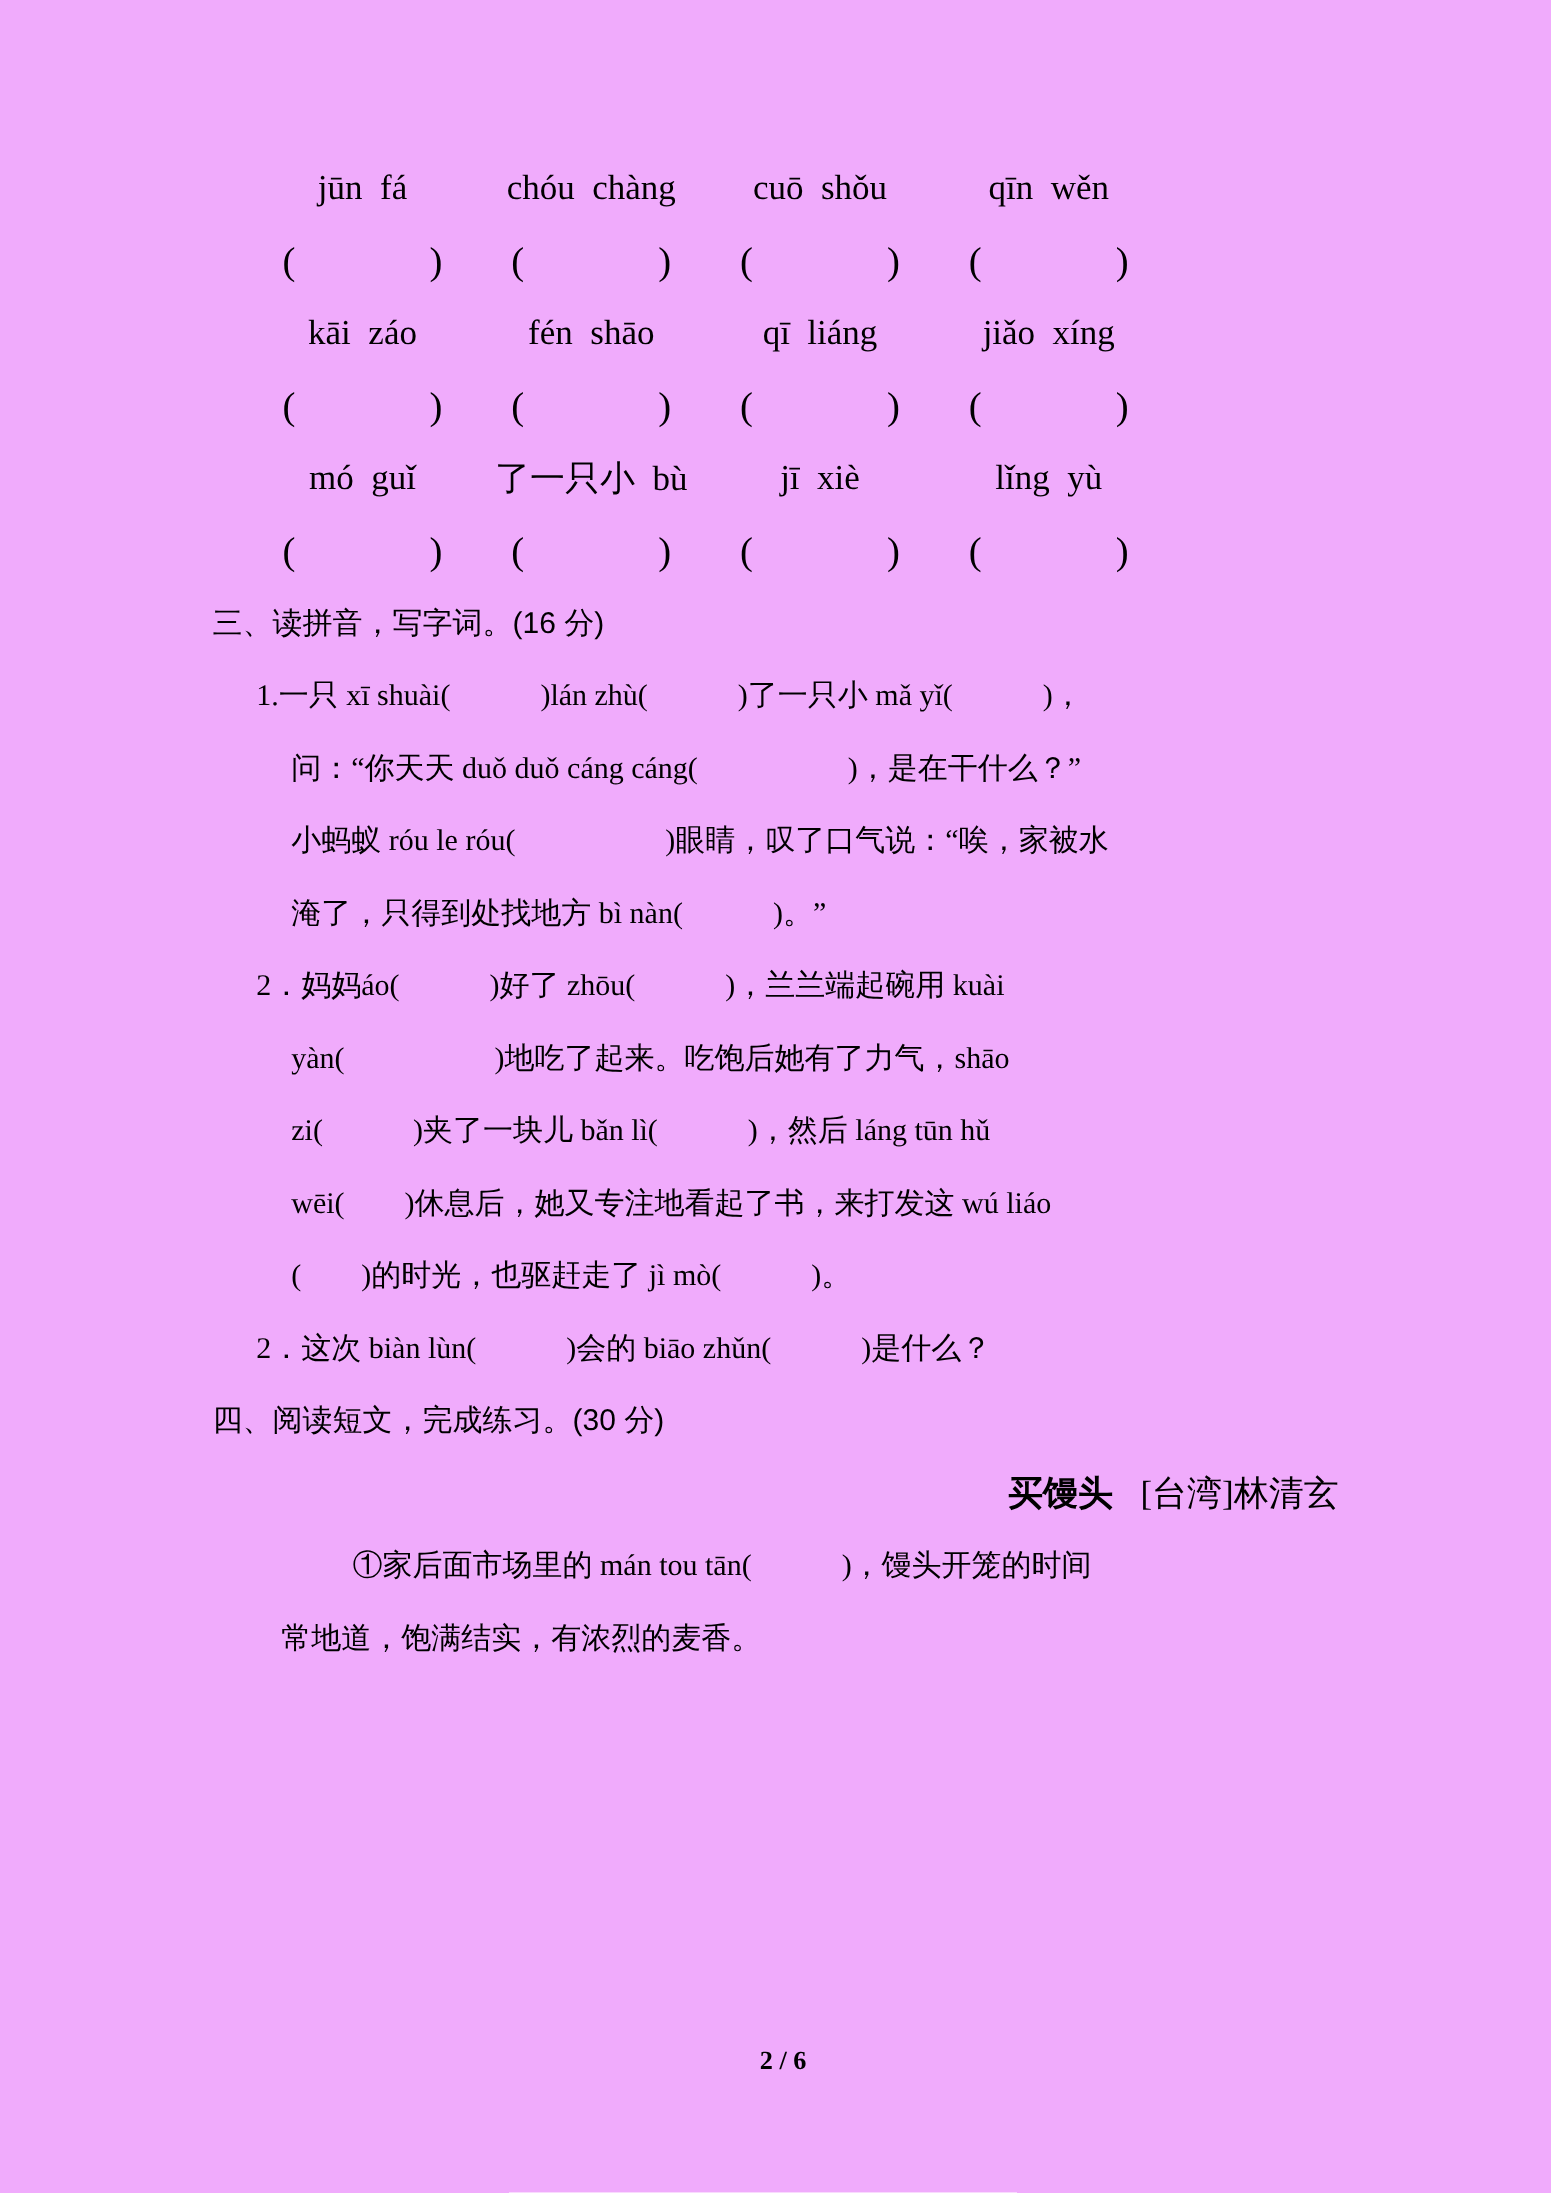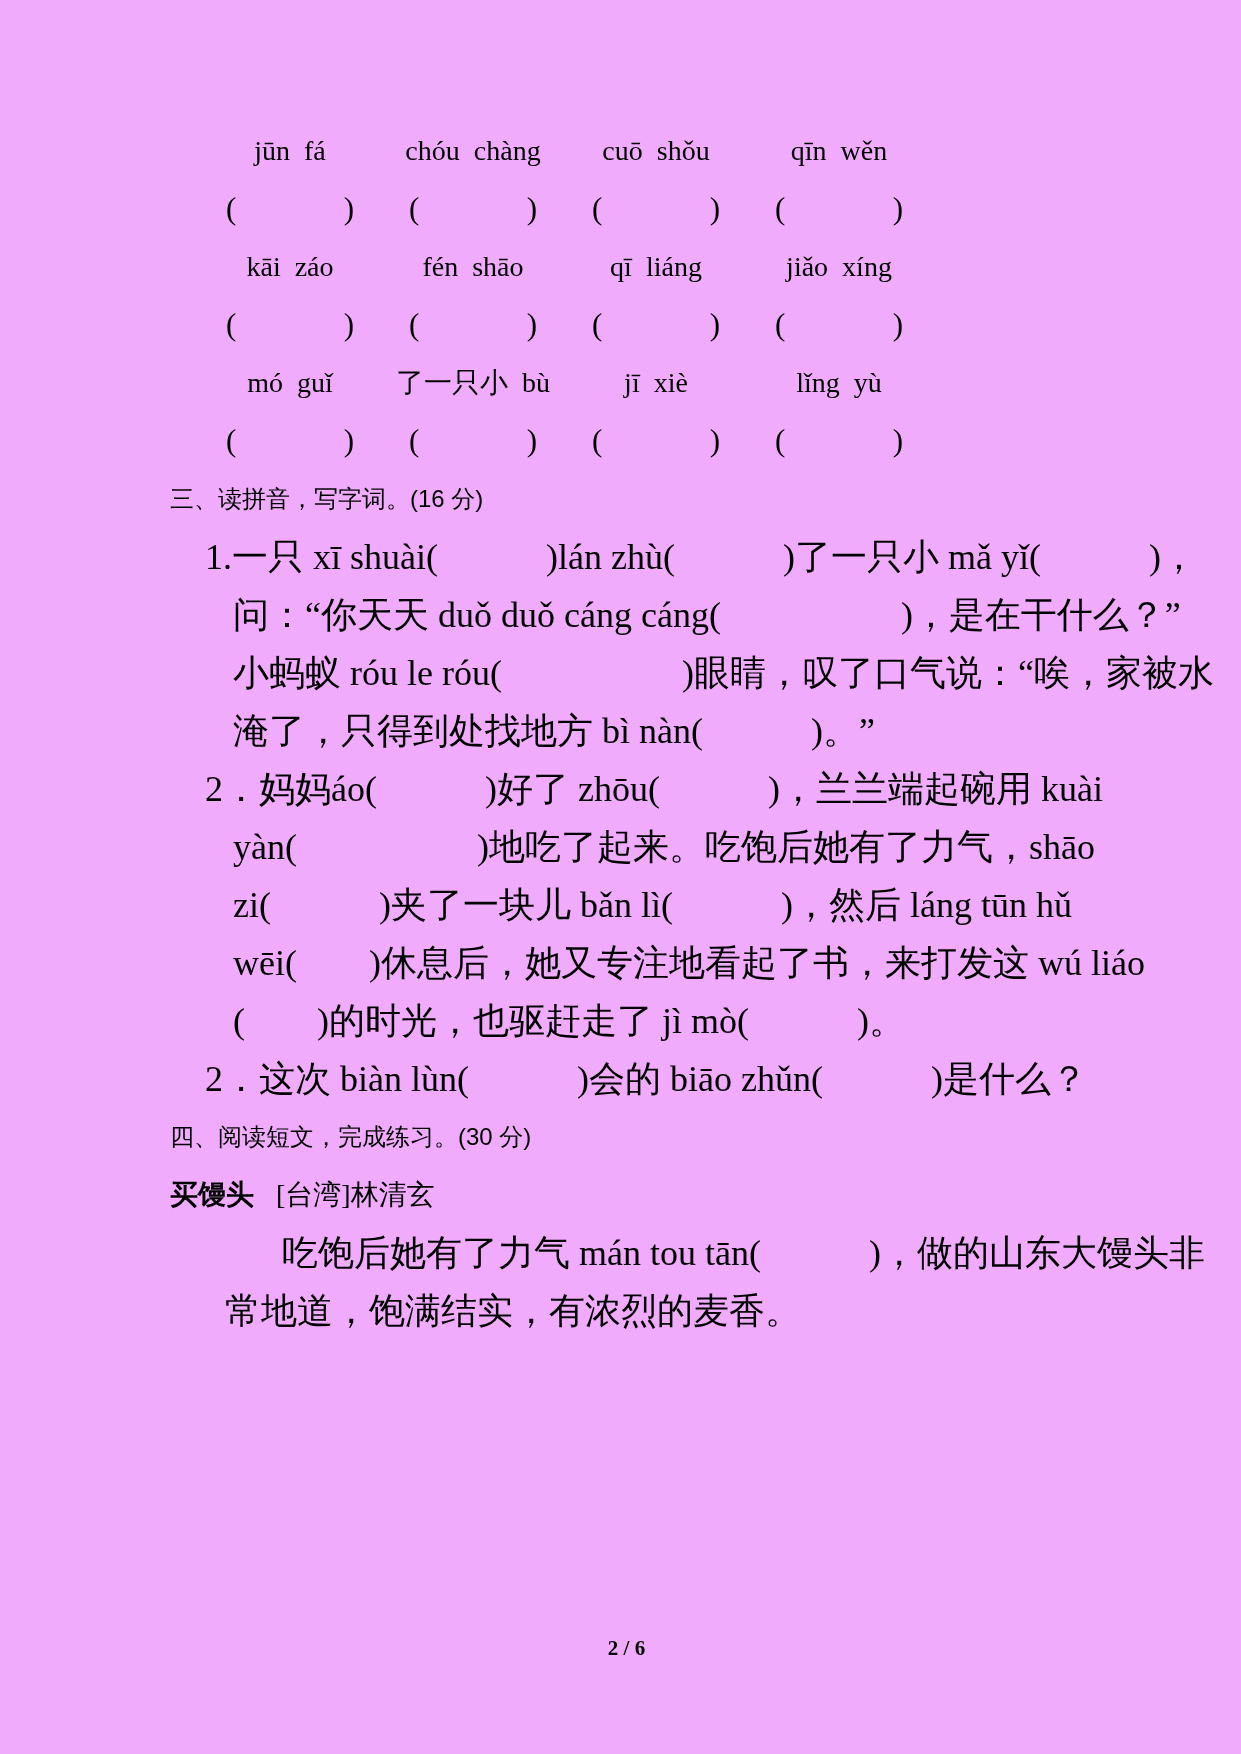--- a/index.html
+++ b/index.html
@@ -40,26 +40,26 @@
   .heading {
     font-family: "Liberation Sans", "DejaVu Sans", sans-serif;
     font-weight: normal;
     font-size: 24px;
     height: 58px;
     line-height: 58px;
     white-space: nowrap;
   }
 
   
-  .line { height: 58px; line-height: 58px; white-space: nowrap; font-size: 36px; }
+  .line { height: 58px; line-height: 58px; white-space: nowrap; font-size: 24px; }
   .item { padding-left: 35px; }
   .cont { padding-left: 63px; }
 
   
-  .title-row { text-align: left; height: 58px; line-height: 58px; }
+  .title-row { text-align: right; height: 58px; line-height: 58px; }
   .title-main {
     font-family: "Liberation Sans", "DejaVu Sans", sans-serif;
     font-weight: bold;
     font-size: 28px;
   }
   .title-author { font-size: 28px; margin-left: 22px; }
   .para-first { padding-left: 112px; }
   .para-cont { padding-left: 55px; }
 
   
@@ -195,20 +195,20 @@
       <div class="line cont">wēi(　　)休息后，她又专注地看起了书，来打发这 wú liáo</div>
       <div class="line cont">(　　)的时光，也驱赶走了 jì mò(　　　)。</div>
       <div class="line item">2．这次 biàn lùn(　　　)会的 biāo zhǔn(　　　)是什么？</div>
     </div>
 
     <div>
       <div class="heading">四、阅读短文，完成练习。(30 分)</div>
       <div class="title-row">
         <span class="title-main">买馒头</span><span class="title-author">[台湾]林清玄</span>
       </div>
-      <div class="line para-first">吃饱后她有了力气 mán tou tān(　　　)，做的山东大馒头非</div>
+      <div class="line para-first">①家后面市场里的 mán tou tān(　　　)，馒头开笼的时间</div>
       <div class="line para-cont">常地道，饱满结实，有浓烈的麦香。</div>
     </div>
 
   </div>
 
   <div class="footer">2 / 6</div>
 </div>
 
 </body></html>

